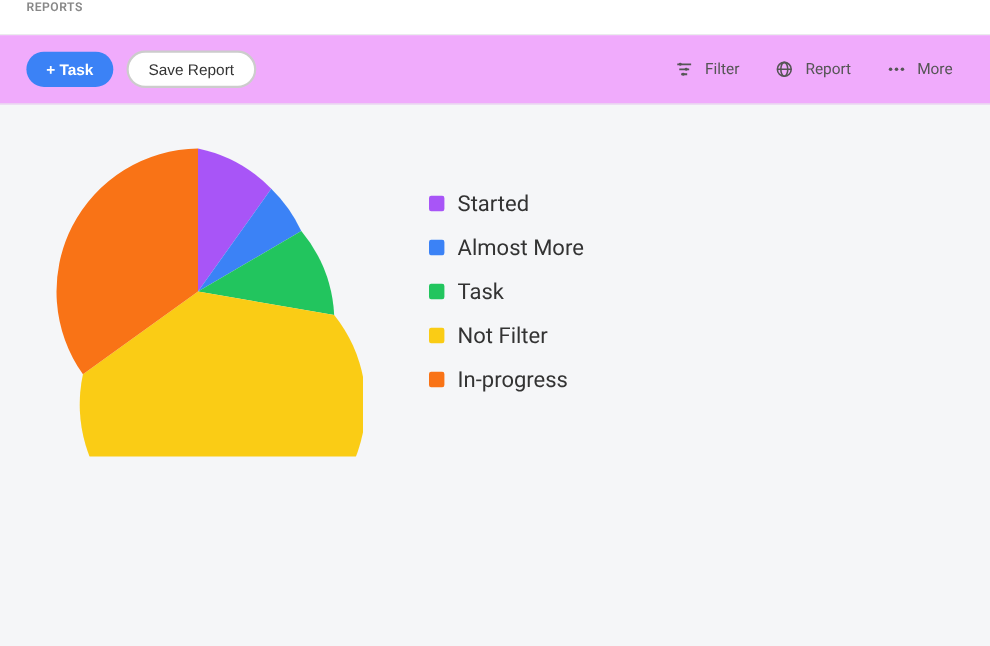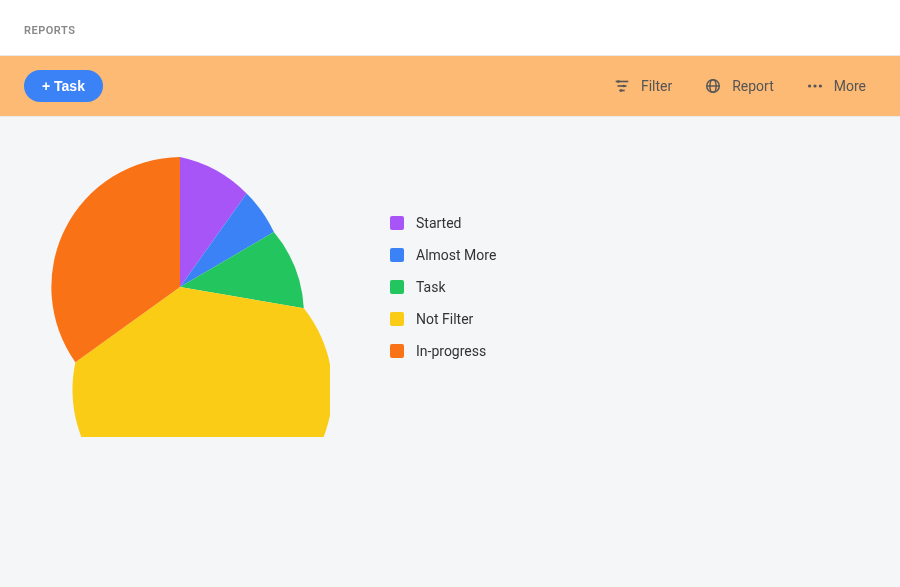--- a/index.html
+++ b/index.html
@@ -5,38 +5,38 @@
     * { box-sizing: border-box; margin: 0; padding: 0; }
     body {
       font-family: -apple-system, BlinkMacSystemFont, 'Segoe UI', Roboto, sans-serif;
       background: #f5f6f8;
       width: 900px;
       height: 587px;
       overflow: hidden;
     }
     .header {
       background: #fff;
-      padding: 24px 24px 14px;
+      padding: 0 24px 14px;
       border-bottom: 1px solid #e8e9ec;
     }
     .reports-label {
       font-size: 11px;
       font-weight: 600;
       color: #888;
       letter-spacing: 0.5px;
       text-transform: uppercase;
       margin-bottom: 4px;
     }
     .page-title {
       font-size: 26px;
       font-weight: 700;
       color: #1a1a2e;
     }
     .toolbar {
-      background: #fdba74;
+      background: #f0abfc;
       padding: 14px 24px;
       display: flex;
       align-items: center;
       border-bottom: 1px solid #e8e9ec;
       gap: 12px;
     }
     .btn-task {
       background: #3b82f6;
       color: #fff;
       border: none;
@@ -92,39 +92,40 @@
     }
     .legend {
       display: flex;
       flex-direction: column;
       gap: 16px;
     }
     .legend-item {
       display: flex;
       align-items: center;
       gap: 12px;
-      font-size: 14px;
+      font-size: 20px;
       color: #333;
     }
     .legend-dot {
       width: 14px;
       height: 14px;
       border-radius: 2px;
       flex-shrink: 0;
     }
   </style>
 </head>
 <body>
 
 <div class="header">
   <div class="reports-label">REPORTS</div>
 </div>
 
 <div class="toolbar">
   <button class="btn-task">+ Task</button>
+  <button class="btn-save">Save Report</button>
   <div class="spacer"></div>
   <div class="toolbar-action">
     <span class="icon-svg">
       <svg viewBox="0 0 20 20" fill="none" stroke="#555" stroke-width="1.8">
         <line x1="3" y1="5" x2="17" y2="5"></line>
         <line x1="5" y1="10" x2="15" y2="10"></line>
         <line x1="7" y1="15" x2="13" y2="15"></line>
         <circle cx="6" cy="5" r="1.5" fill="#555" stroke="none"></circle>
         <circle cx="12" cy="10" r="1.5" fill="#555" stroke="none"></circle>
         <circle cx="9" cy="15" r="1.5" fill="#555" stroke="none"></circle>

